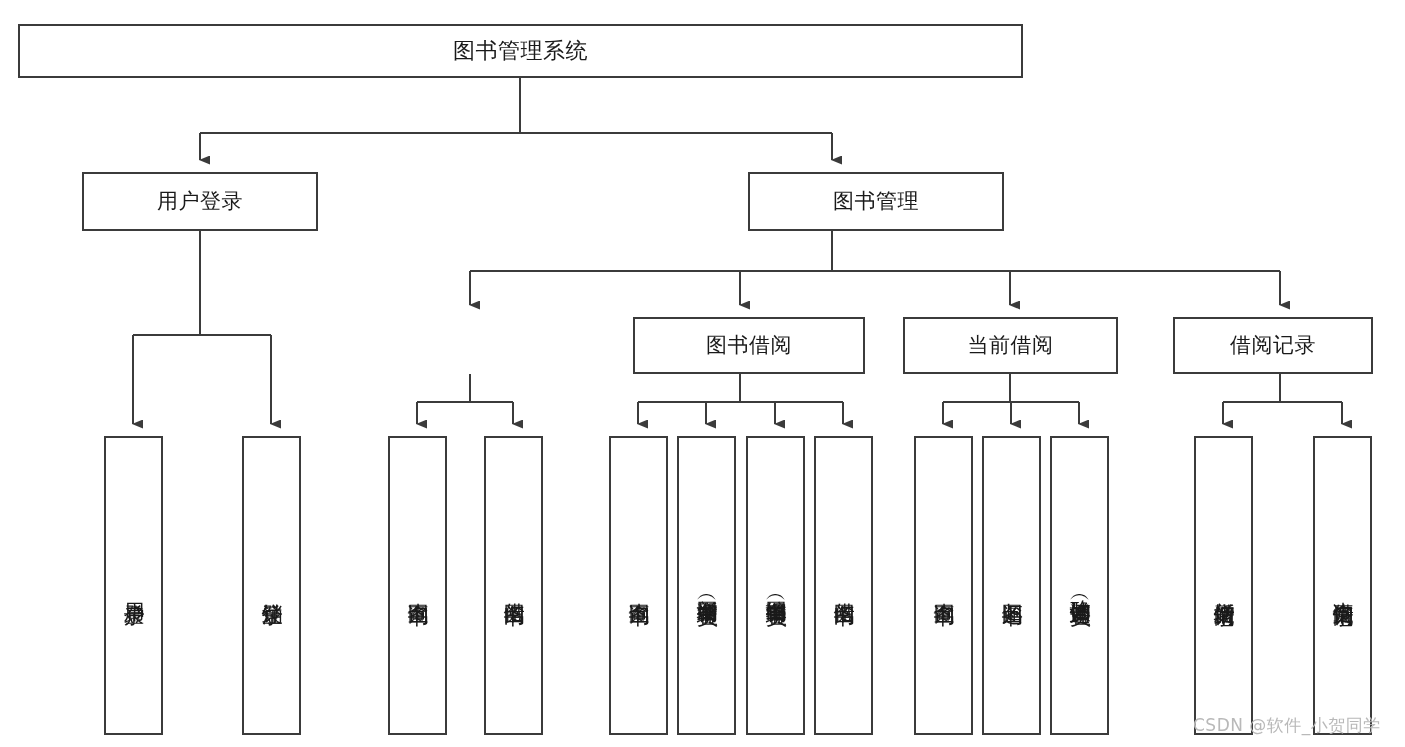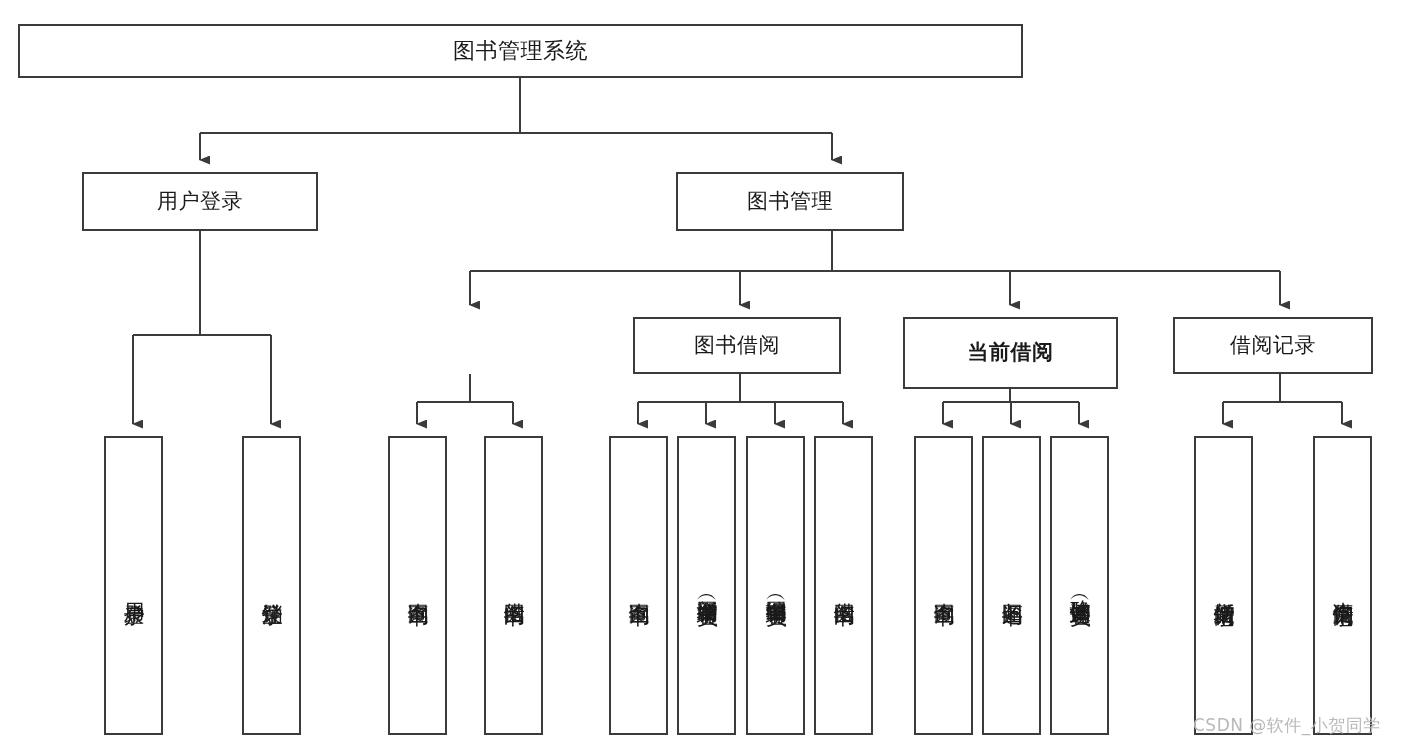--- a/index.html
+++ b/index.html
@@ -123,28 +123,28 @@
     </g>
   </svg>
 
   <div class="node horizontal root" style="left:18px; top:12px; width:1005px; height:54px;margin-top:12px;">
     <span class="node-label">图书管理系统</span>
   </div>
 
   <div class="node horizontal" style="left:82px; top:172px; width:236px; height:59px;">
     <span class="node-label">用户登录</span>
   </div>
-  <div class="node horizontal" style="left:676px; top:172px; width:228px; height:59px;">
+  <div class="node horizontal" style="left:748px; top:172px; width:256px; height:59px;">
     <span class="node-label">图书管理</span>
   </div>
 
-  <div class="node horizontal" style="left:633px; top:317px; width:208px; height:57px;">
+  <div class="node horizontal" style="left:633px; top:317px; width:232px; height:57px;">
     <span class="node-label">图书借阅</span>
   </div>
-  <div class="node horizontal" style="left:903px; top:317px; width:215px; height:72px;font-weight:bold;">
+  <div class="node horizontal" style="left:903px; top:317px; width:215px; height:57px;">
     <span class="node-label">当前借阅</span>
   </div>
   <div class="node horizontal" style="left:1173px; top:317px; width:200px; height:57px;">
     <span class="node-label">借阅记录</span>
   </div>
 
   <div class="node vertical" style="left:104px; top:436px; width:59px; height:299px;">
     <span class="node-label">用户登录</span>
   </div>
   <div class="node vertical" style="left:242px; top:436px; width:59px; height:299px;">

